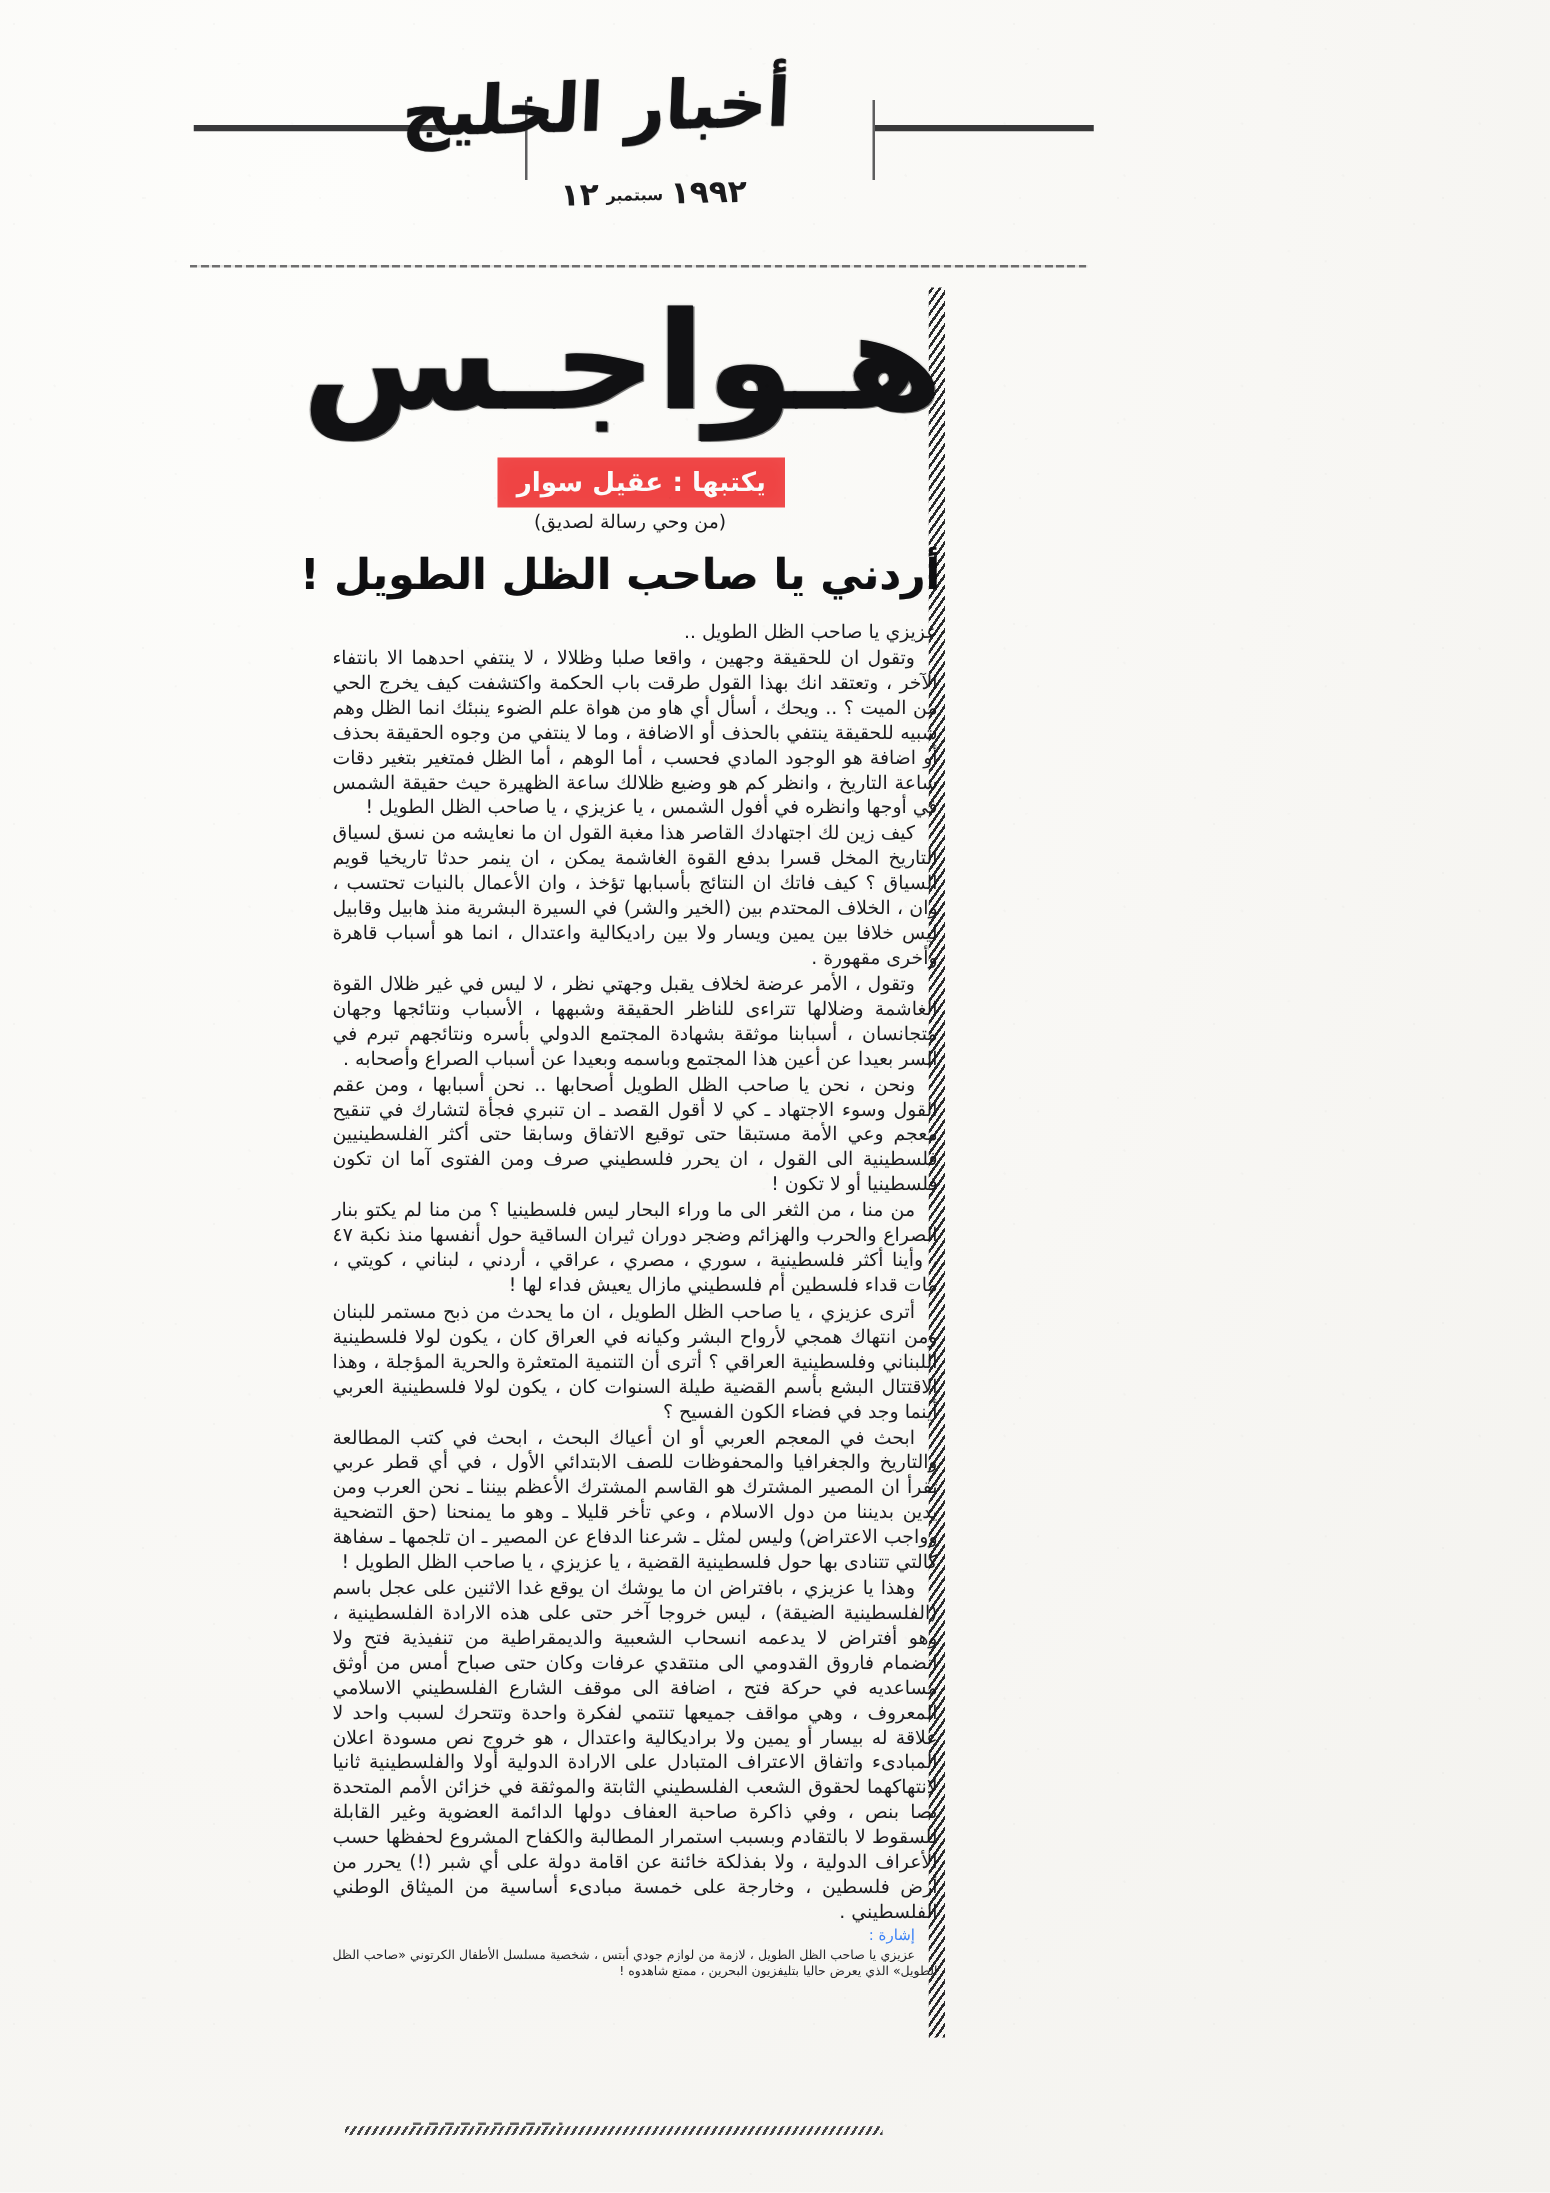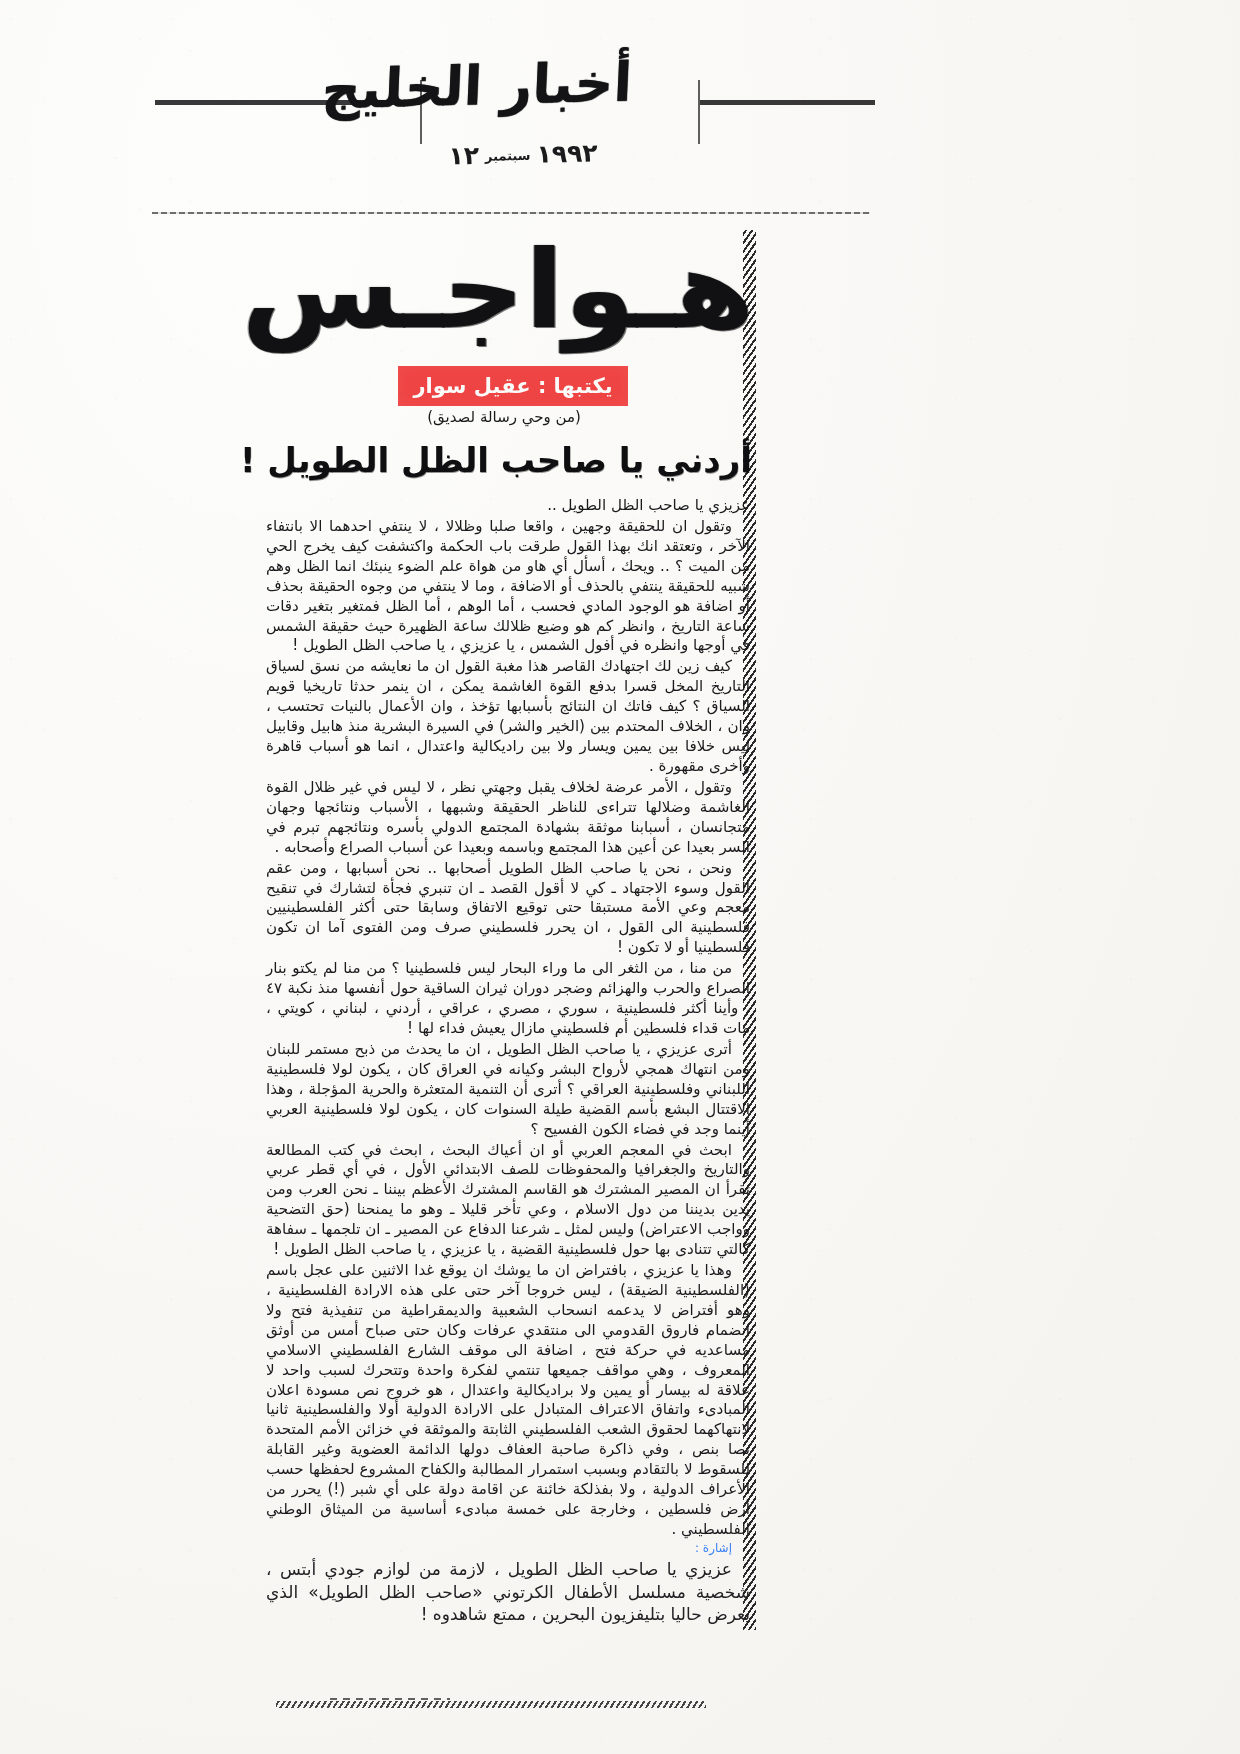--- a/index.html
+++ b/index.html
@@ -223,21 +223,21 @@
   .body-col p.noind { text-indent: 0; }
 
   .note-label {
     margin-top: 9px;
     margin-bottom: 2px;
     font-size: 12px;
     text-indent: 0;
     color: #3b82f6;
   }
   .note-body {
-    font-size: 17px;
+    font-size: 10px;
     line-height: 1.34;
     text-indent: 0;
     color: #222225;
   }
 
   
   .sep-bottom {
     position: absolute;
     left: 276px;
     bottom: 46px;

